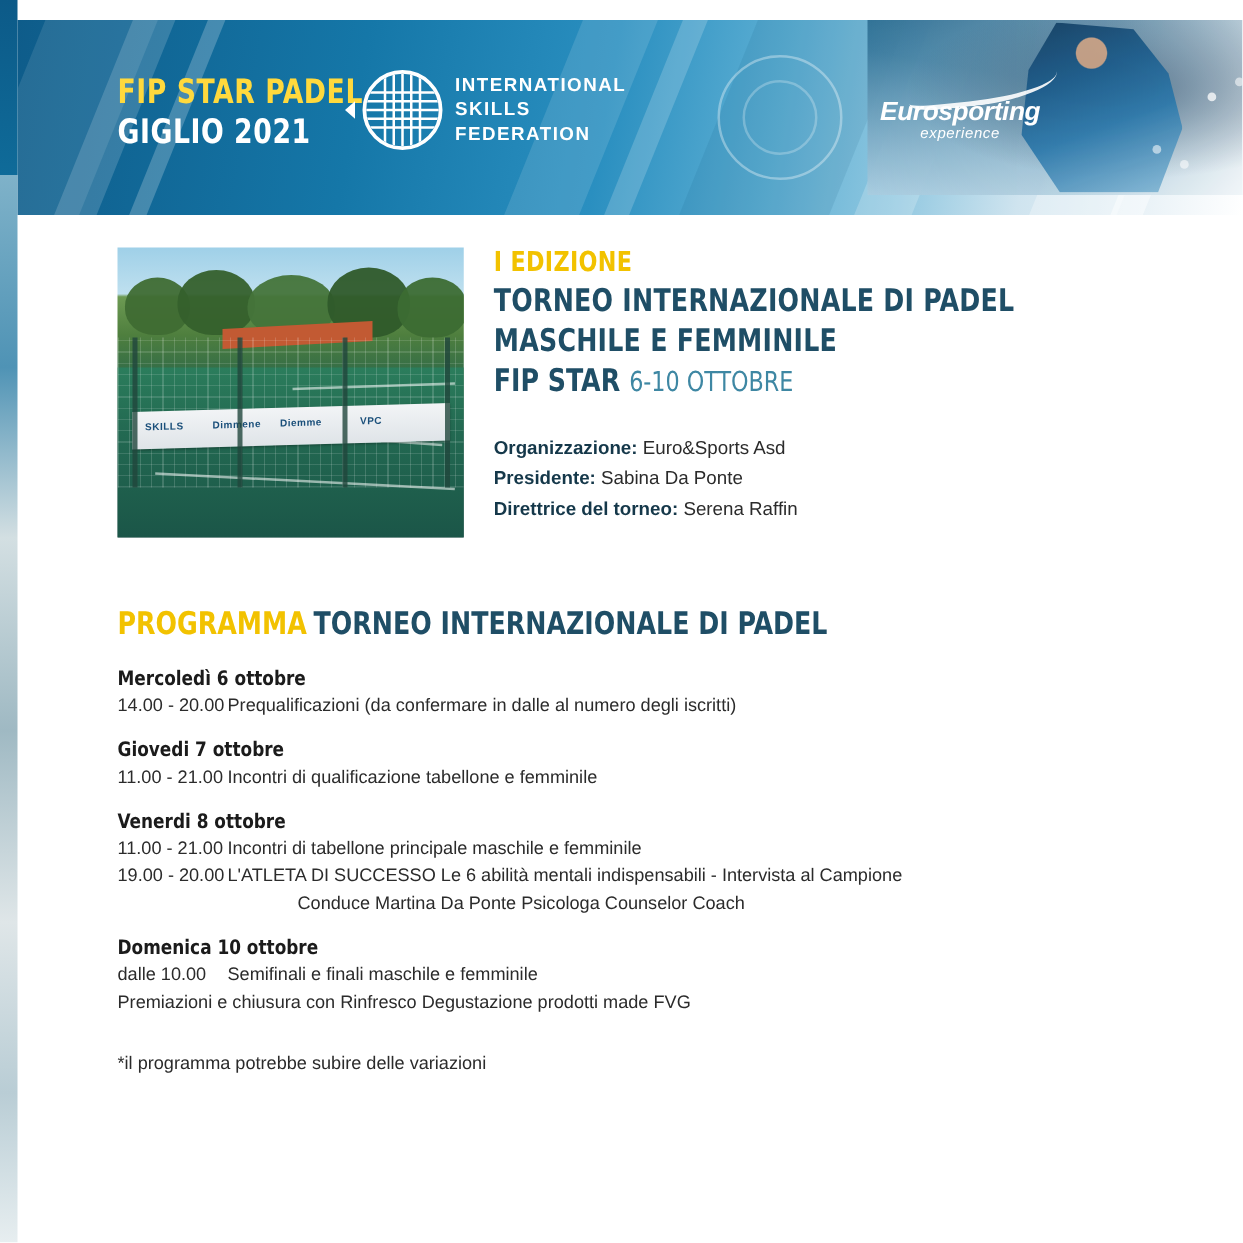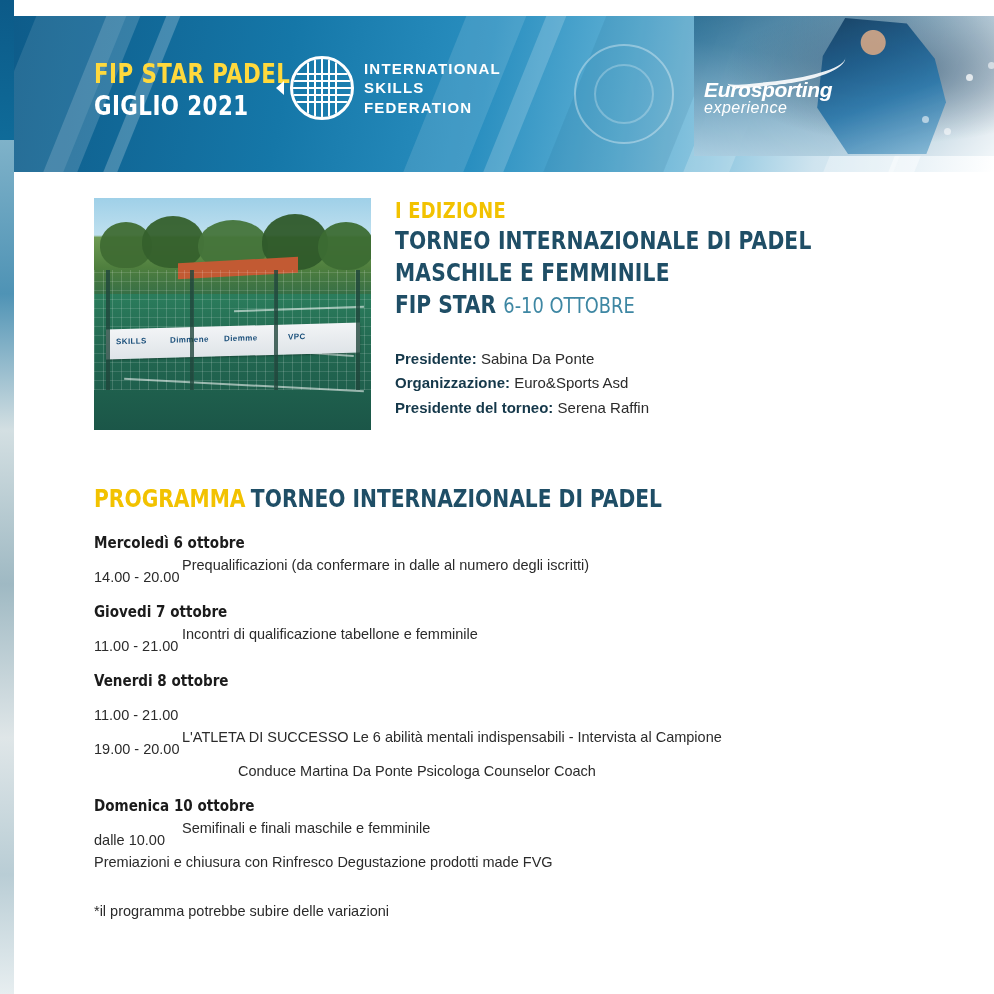--- a/index.html
+++ b/index.html
@@ -177,23 +177,23 @@
     transform: rotate(-6deg);
     opacity: .9;
   }
   .euro-logo .name {
     font-size: 21px;
     font-weight: 700;
     font-style: italic;
     letter-spacing: -.3px;
   }
   .euro-logo .sub {
-    font-size: 16px;
+    font-size: 12px;
     font-style: italic;
-    text-align: left;
+    text-align: center;
     margin-top: -3px;
     letter-spacing: .5px;
   }
 
   
   .left-strip {
     position: absolute;
     left: 0; top: 140px;
     width: 14px; height: 854px;
     background: linear-gradient(180deg, #7fb2c9 0%, #4f93b5 18%, #d3dfe2 34%, #9fb9c3 52%, #dfe6e8 70%, #b9cdd5 86%, #e7eef0 100%);
@@ -365,21 +365,20 @@
   .day-block { margin-bottom: 14px; }
   .row {
     font-size: 14.5px;
     color: #2b2b2b;
     line-height: 1.52;
     display: flex;
   }
   .row .time {
     min-width: 88px;
     display: inline-block;
-    margin-top: 12px;
   }
   .row .desc { display: inline-block; }
   .row.cont .time { min-width: 88px; }
   .row.cont .desc { padding-left: 56px; }
   .note {
     margin-top: 30px;
     font-size: 14.5px;
     color: #2b2b2b;
   }
 </style>
@@ -464,29 +463,29 @@
     <div class="intro-text">
       <div class="headline h-edizione">I EDIZIONE</div>
       <div class="headline h-line">TORNEO INTERNAZIONALE DI PADEL</div>
       <div class="headline h-line">MASCHILE E FEMMINILE</div>
       <div class="headline h-fipstar">
         <span>FIP STAR</span><span class="date">6-10 OTTOBRE</span>
       </div>
 
       <div class="org-block">
         <div>
+          <b>Organizzazione:</b>
+          <span>Euro&amp;Sports Asd</span>
+        </div>
+        <div>
           <b>Presidente:</b>
           <span>Sabina Da Ponte</span>
         </div>
         <div>
-          <b>Organizzazione:</b>
-          <span>Euro&amp;Sports Asd</span>
-        </div>
-        <div>
-          <b>Presidente del torneo:</b>
+          <b>Direttrice del torneo:</b>
           <span>Serena Raffin</span>
         </div>
       </div>
     </div>
   </div>
 
   <div class="programma-title">
     <span class="pt-yellow">PROGRAMMA</span><span class="pt-blue">TORNEO INTERNAZIONALE DI PADEL</span>
   </div>
 
@@ -505,20 +504,21 @@
       <div class="row">
         <span class="time">11.00 - 21.00</span>
         <span class="desc">Incontri di qualificazione tabellone e femminile</span>
       </div>
     </div>
 
     <div class="day-block">
       <div class="day-name">Venerdi 8 ottobre</div>
       <div class="row">
         <span class="time">11.00 - 21.00</span>
+        <span class="desc">Incontri di tabellone principale maschile e femminile</span>
       </div>
       <div class="row">
         <span class="time">19.00 - 20.00</span>
         <span class="desc">L'ATLETA DI SUCCESSO Le 6 abilità mentali indispensabili - Intervista al Campione</span>
       </div>
       <div class="row cont">
         <span class="time"></span>
         <span class="desc">Conduce Martina Da Ponte Psicologa Counselor Coach</span>
       </div>
     </div>

